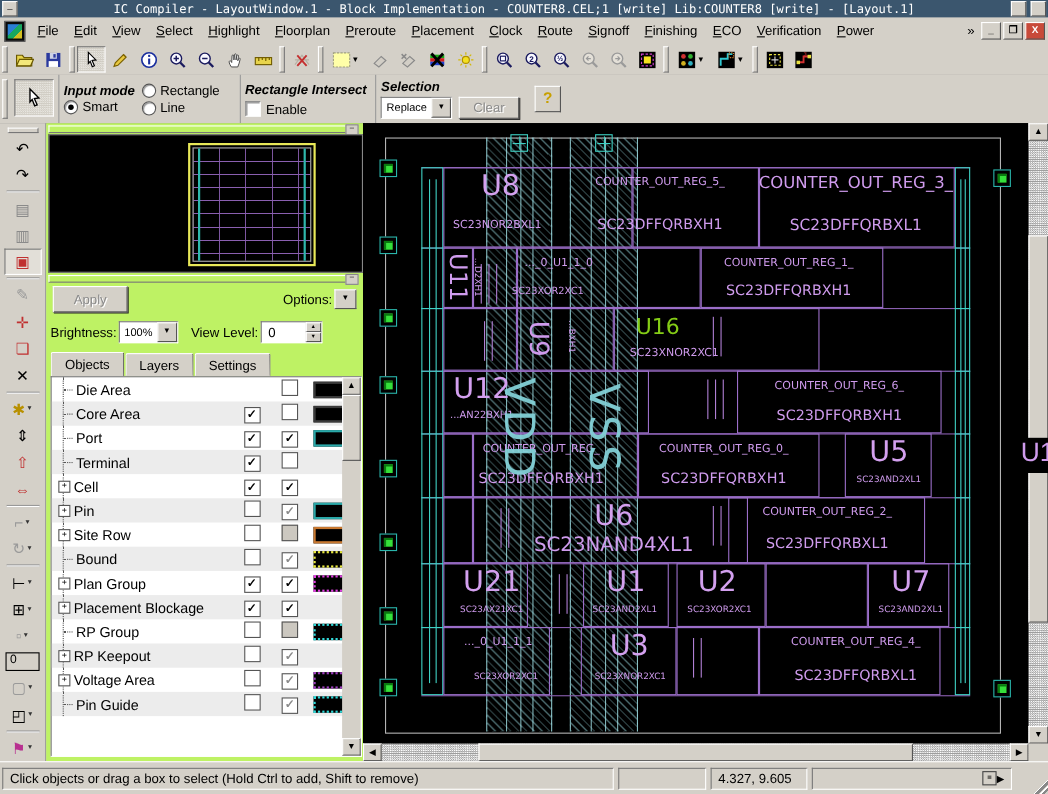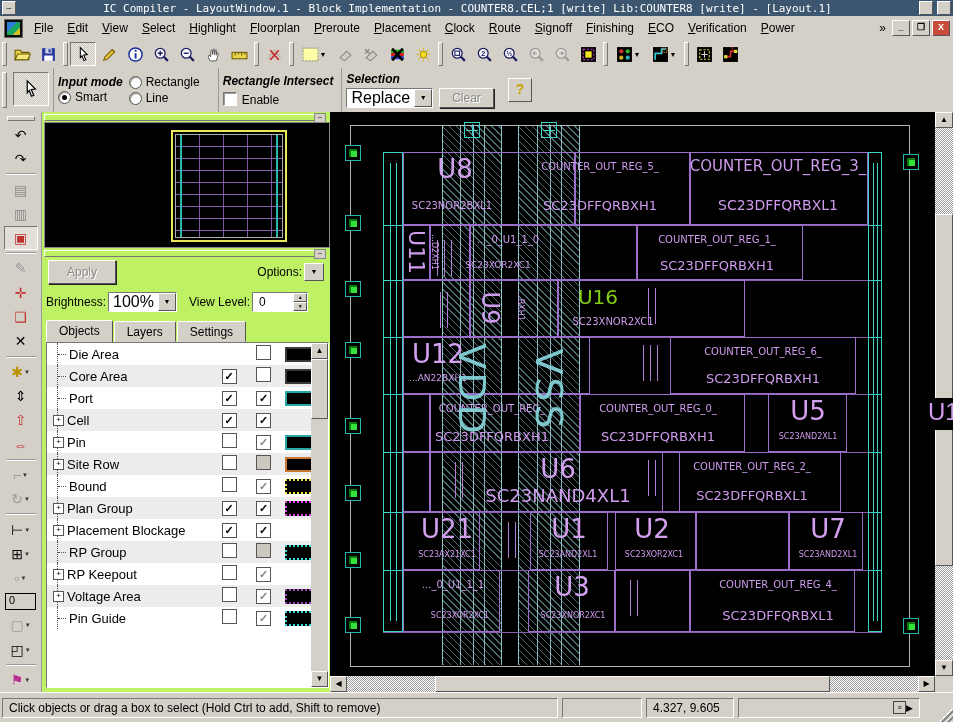--- a/index.html
+++ b/index.html
@@ -29,21 +29,21 @@
   .tb-btn.wide{width:34px;}
   #toolbar2{left:0;top:68px;width:953px;height:44px;background:#d4d0c8;border-bottom:1px solid #808080;display:flex;align-items:stretch;}
   .t2-group{display:flex;flex-direction:column;justify-content:center;padding:2px 8px 2px 4px;border-right:1px solid #9a9a9a;}
   .t2-title{font-weight:bold;font-size:12px;font-style:italic;}
   .big-tool{width:34px;height:32px;margin:4px 4px;border:1px solid;border-color:#777 #fff #fff #777;background-image:conic-gradient(#e8e6e0 25%,#cfcbc2 0 50%,#e8e6e0 0 75%,#cfcbc2 0);background-size:2px 2px;display:flex;align-items:center;justify-content:center;}
   .radio{display:inline-flex;align-items:center;gap:4px;font-size:12px;margin:1px 10px 1px 0;}
   .radio .dot{width:11px;height:11px;border-radius:50%;border:1px solid #555;background:#fff;box-shadow:inset 1px 1px 1px #999;position:relative;}
   .radio .dot.on::after{content:"";position:absolute;left:3px;top:3px;width:5px;height:5px;border-radius:50%;background:#000;}
   .checkbox{width:12px;height:12px;background:#fff;border:1px solid;border-color:#777 #fff #fff #777;box-shadow:inset 1px 1px 0 #999;display:inline-block;vertical-align:-2px;margin-right:5px;}
   .combo{display:inline-flex;border:1px solid;border-color:#777 #fff #fff #777;background:#fff;height:18px;align-items:center;}
-  .combo .val{padding:0 4px;font-size:16px;}
+  .combo .val{padding:0 4px;font-size:10px;}
   .combo .arrow-btn{width:16px;height:16px;background:#d4d0c8;border:1px solid;border-color:#fff #555 #555 #fff;font-size:7px;text-align:center;line-height:15px;}
   .push-btn{background:#d4d0c8;border:1px solid;border-color:#fff #555 #555 #fff;box-shadow:1px 1px 0 #222;padding:2px 12px;font-size:12px;}
   .push-btn.disabled{color:#8a8a8a;text-shadow:1px 1px 0 #fff;}
   #help-btn{width:22px;height:22px;align-self:center;margin-left:6px;background:#d4d0c8;border:1px solid;border-color:#fff #555 #555 #fff;color:#c8a000;font-weight:bold;font-size:14px;text-align:center;line-height:20px;}
   
   #left-strip{left:0;top:112px;width:42px;height:580px;background:#d4d0c8;border-right:1px solid #999;display:flex;flex-direction:column;align-items:center;padding-top:2px;box-sizing:border-box;}
   .ls-grip{width:26px;height:3px;border:1px solid;border-color:#fff #777 #777 #fff;margin:2px 0;}
   .ls-sep{width:30px;height:1px;background:#999;border-bottom:1px solid #fff;margin:2px 0;}
   .ls-btn{width:32px;height:24px;display:flex;align-items:center;justify-content:center;font-size:14px;border:1px solid transparent;}
   .ls-btn.pressed{border-color:#777 #fff #fff #777;background:#e2dfd8;}
@@ -608,20 +608,29 @@
               <span>Port</span>
             </div>
             <div class="vis-cell"><span class="chk checked"></span></div>
             <div class="sel-cell"><span class="chk checked"></span></div>
             <div class="clr-cell">
               <span class="swatch" style="border: 2px solid rgb(42, 168, 168);"></span>
             </div>
           </div>
           <div class="trow">
             <div class="tree-cell">
+              <span class="twig"></span>
+              <span>Terminal</span>
+            </div>
+            <div class="vis-cell"><span class="chk checked"></span></div>
+            <div class="sel-cell"><span class="chk "></span></div>
+            <div class="clr-cell"></div>
+          </div>
+          <div class="trow">
+            <div class="tree-cell">
               <span class="expander">+</span>
               <span>Cell</span>
             </div>
             <div class="vis-cell"><span class="chk checked"></span></div>
             <div class="sel-cell"><span class="chk checked"></span></div>
             <div class="clr-cell"></div>
           </div>
           <div class="trow">
             <div class="tree-cell">
               <span class="expander">+</span>

